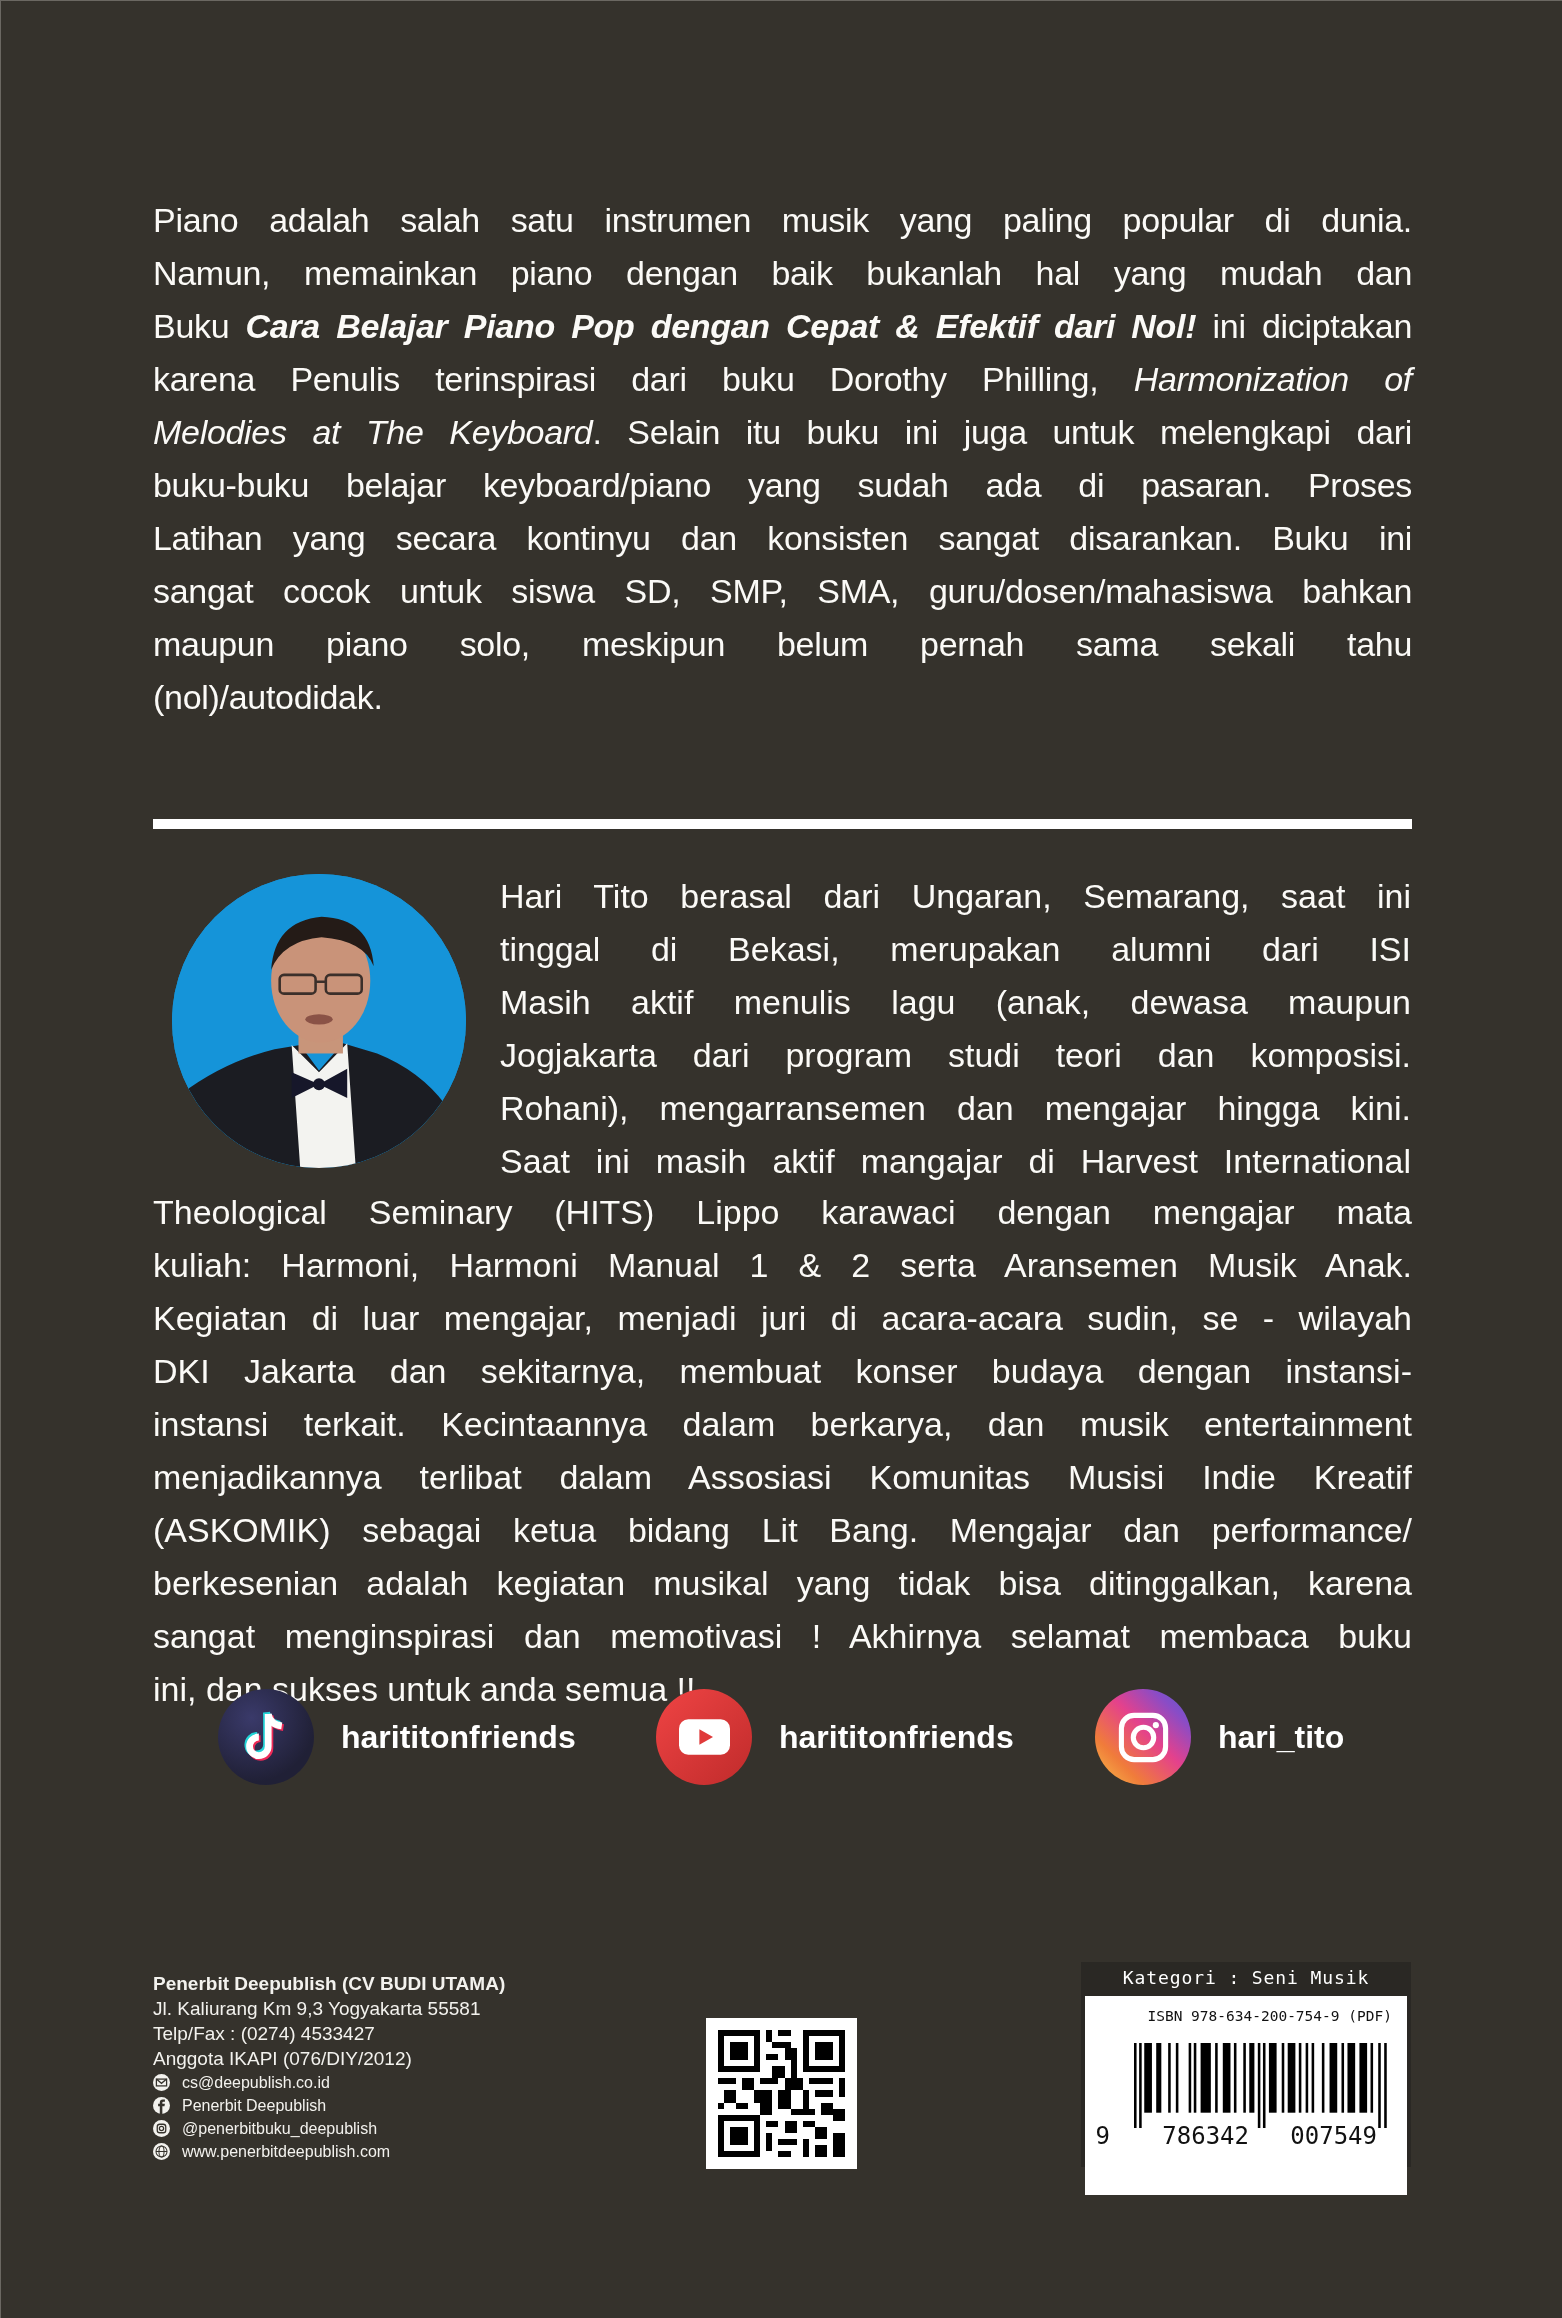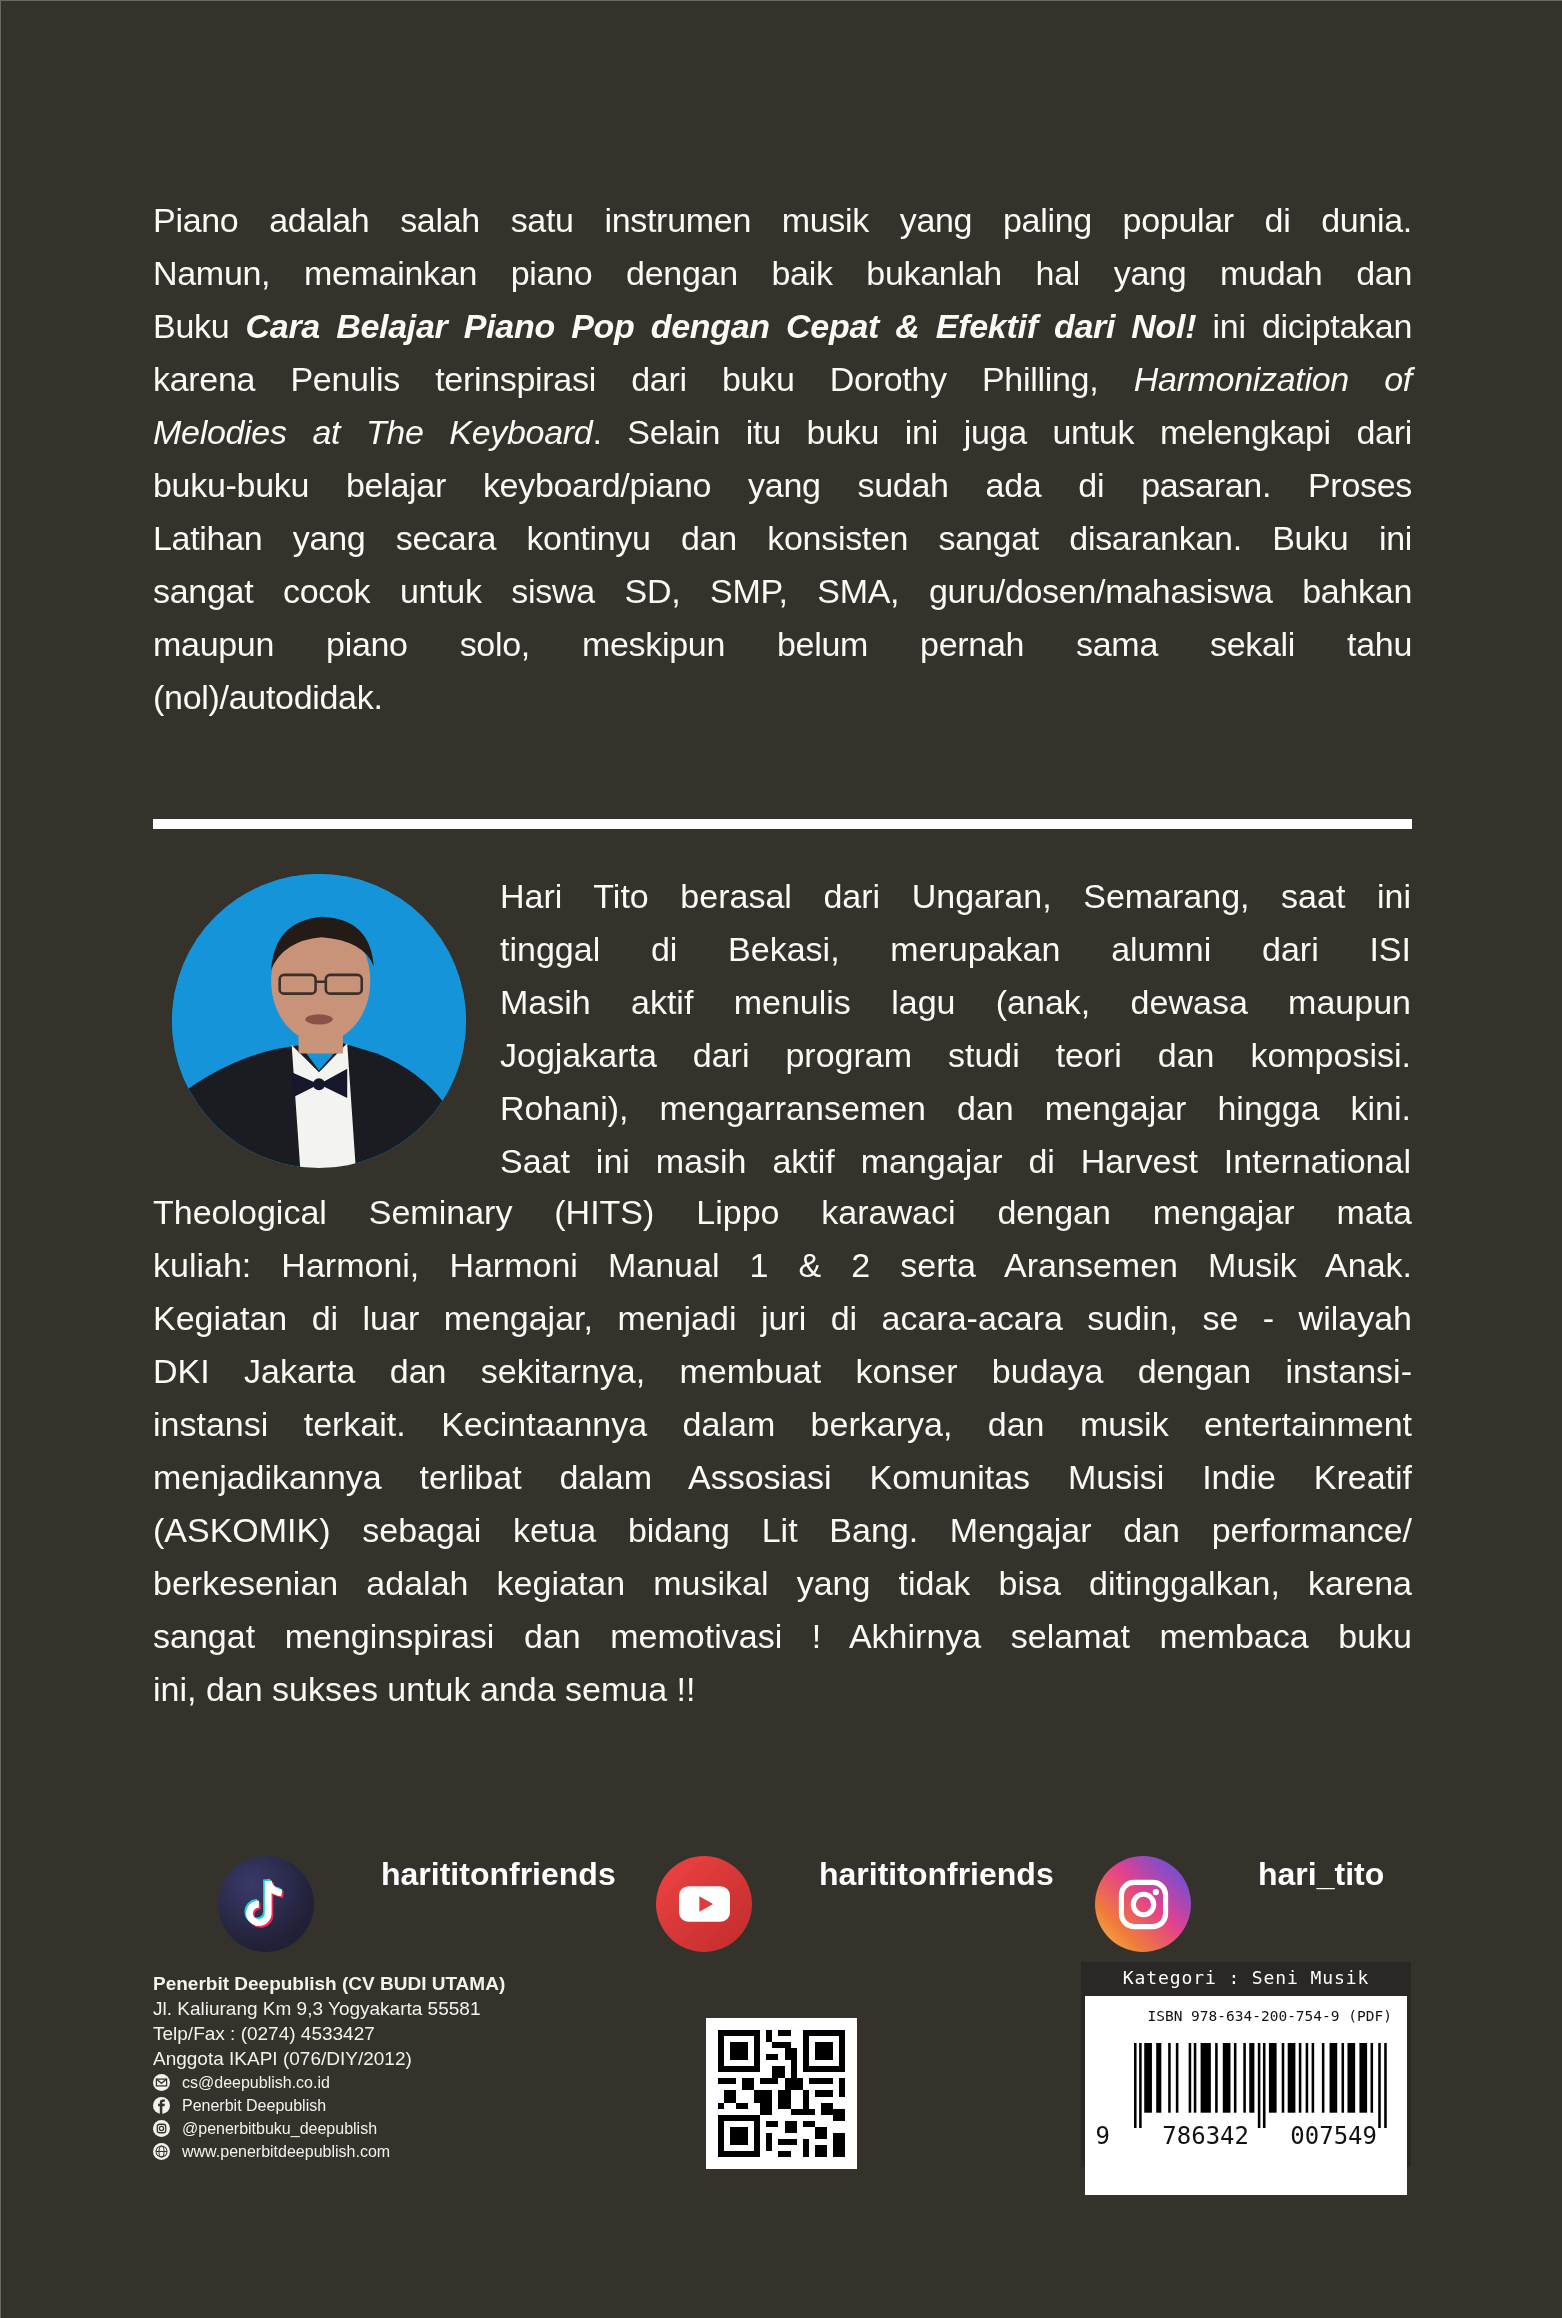--- a/index.html
+++ b/index.html
@@ -18,21 +18,21 @@
   .blurb { top:147px;margin-top:46px; }
   .divider { position:absolute; left:152px; top:818px; width:1259px; height:10.2px; background:#ffffff; }
   .photo {
     position:absolute; left:171px; top:873px; width:294px; height:294px; border-radius:50%;
     background:#1594d9; overflow:hidden;
   }
   .bio-top { position:absolute; left:499px; top:869px; width:911px; font-size:34px; line-height:53px; }
   .bio-top .line, .bio-bottom .line { display:block; text-align:justify; text-align-last:justify; white-space:nowrap; }
   .bio-bottom { position:absolute; left:152px; top:1185px; width:1259px; font-size:34px; line-height:53px; }
   .bio-bottom .line.last { text-align-last:left; }
-  .social { position:absolute; top:1855px; height:96px; display:flex; align-items:flex-start;gap:40px; }
+  .social { position:absolute; top:1688px; height:96px; display:flex; align-items:center; }
   .social .circle { width:96px; height:96px; border-radius:50%; display:flex; align-items:center; justify-content:center; }
   .social .handle { font-weight:bold; font-size:32px; margin-left:27px; color:#ffffff; }
   .tiktok { left:217px; }
   .tiktok .circle { background:radial-gradient(circle at 35% 30%, #3a3a6a, #202036 70%); }
   .youtube { left:655px; }
   .youtube .circle { background:linear-gradient(135deg,#ef4444,#c02b2b); }
   .instagram { left:1094px; }
   .instagram .circle { background:linear-gradient(45deg,#f7c14b 0%,#f07c3a 25%,#e4418c 55%,#8a4cc6 80%,#4f5fd0 100%); }
   .pub { position:absolute; left:152px; top:1970px; font-size:19px; line-height:25px; color:#f3f2ee; }
   .pub .name { font-weight:bold; }

